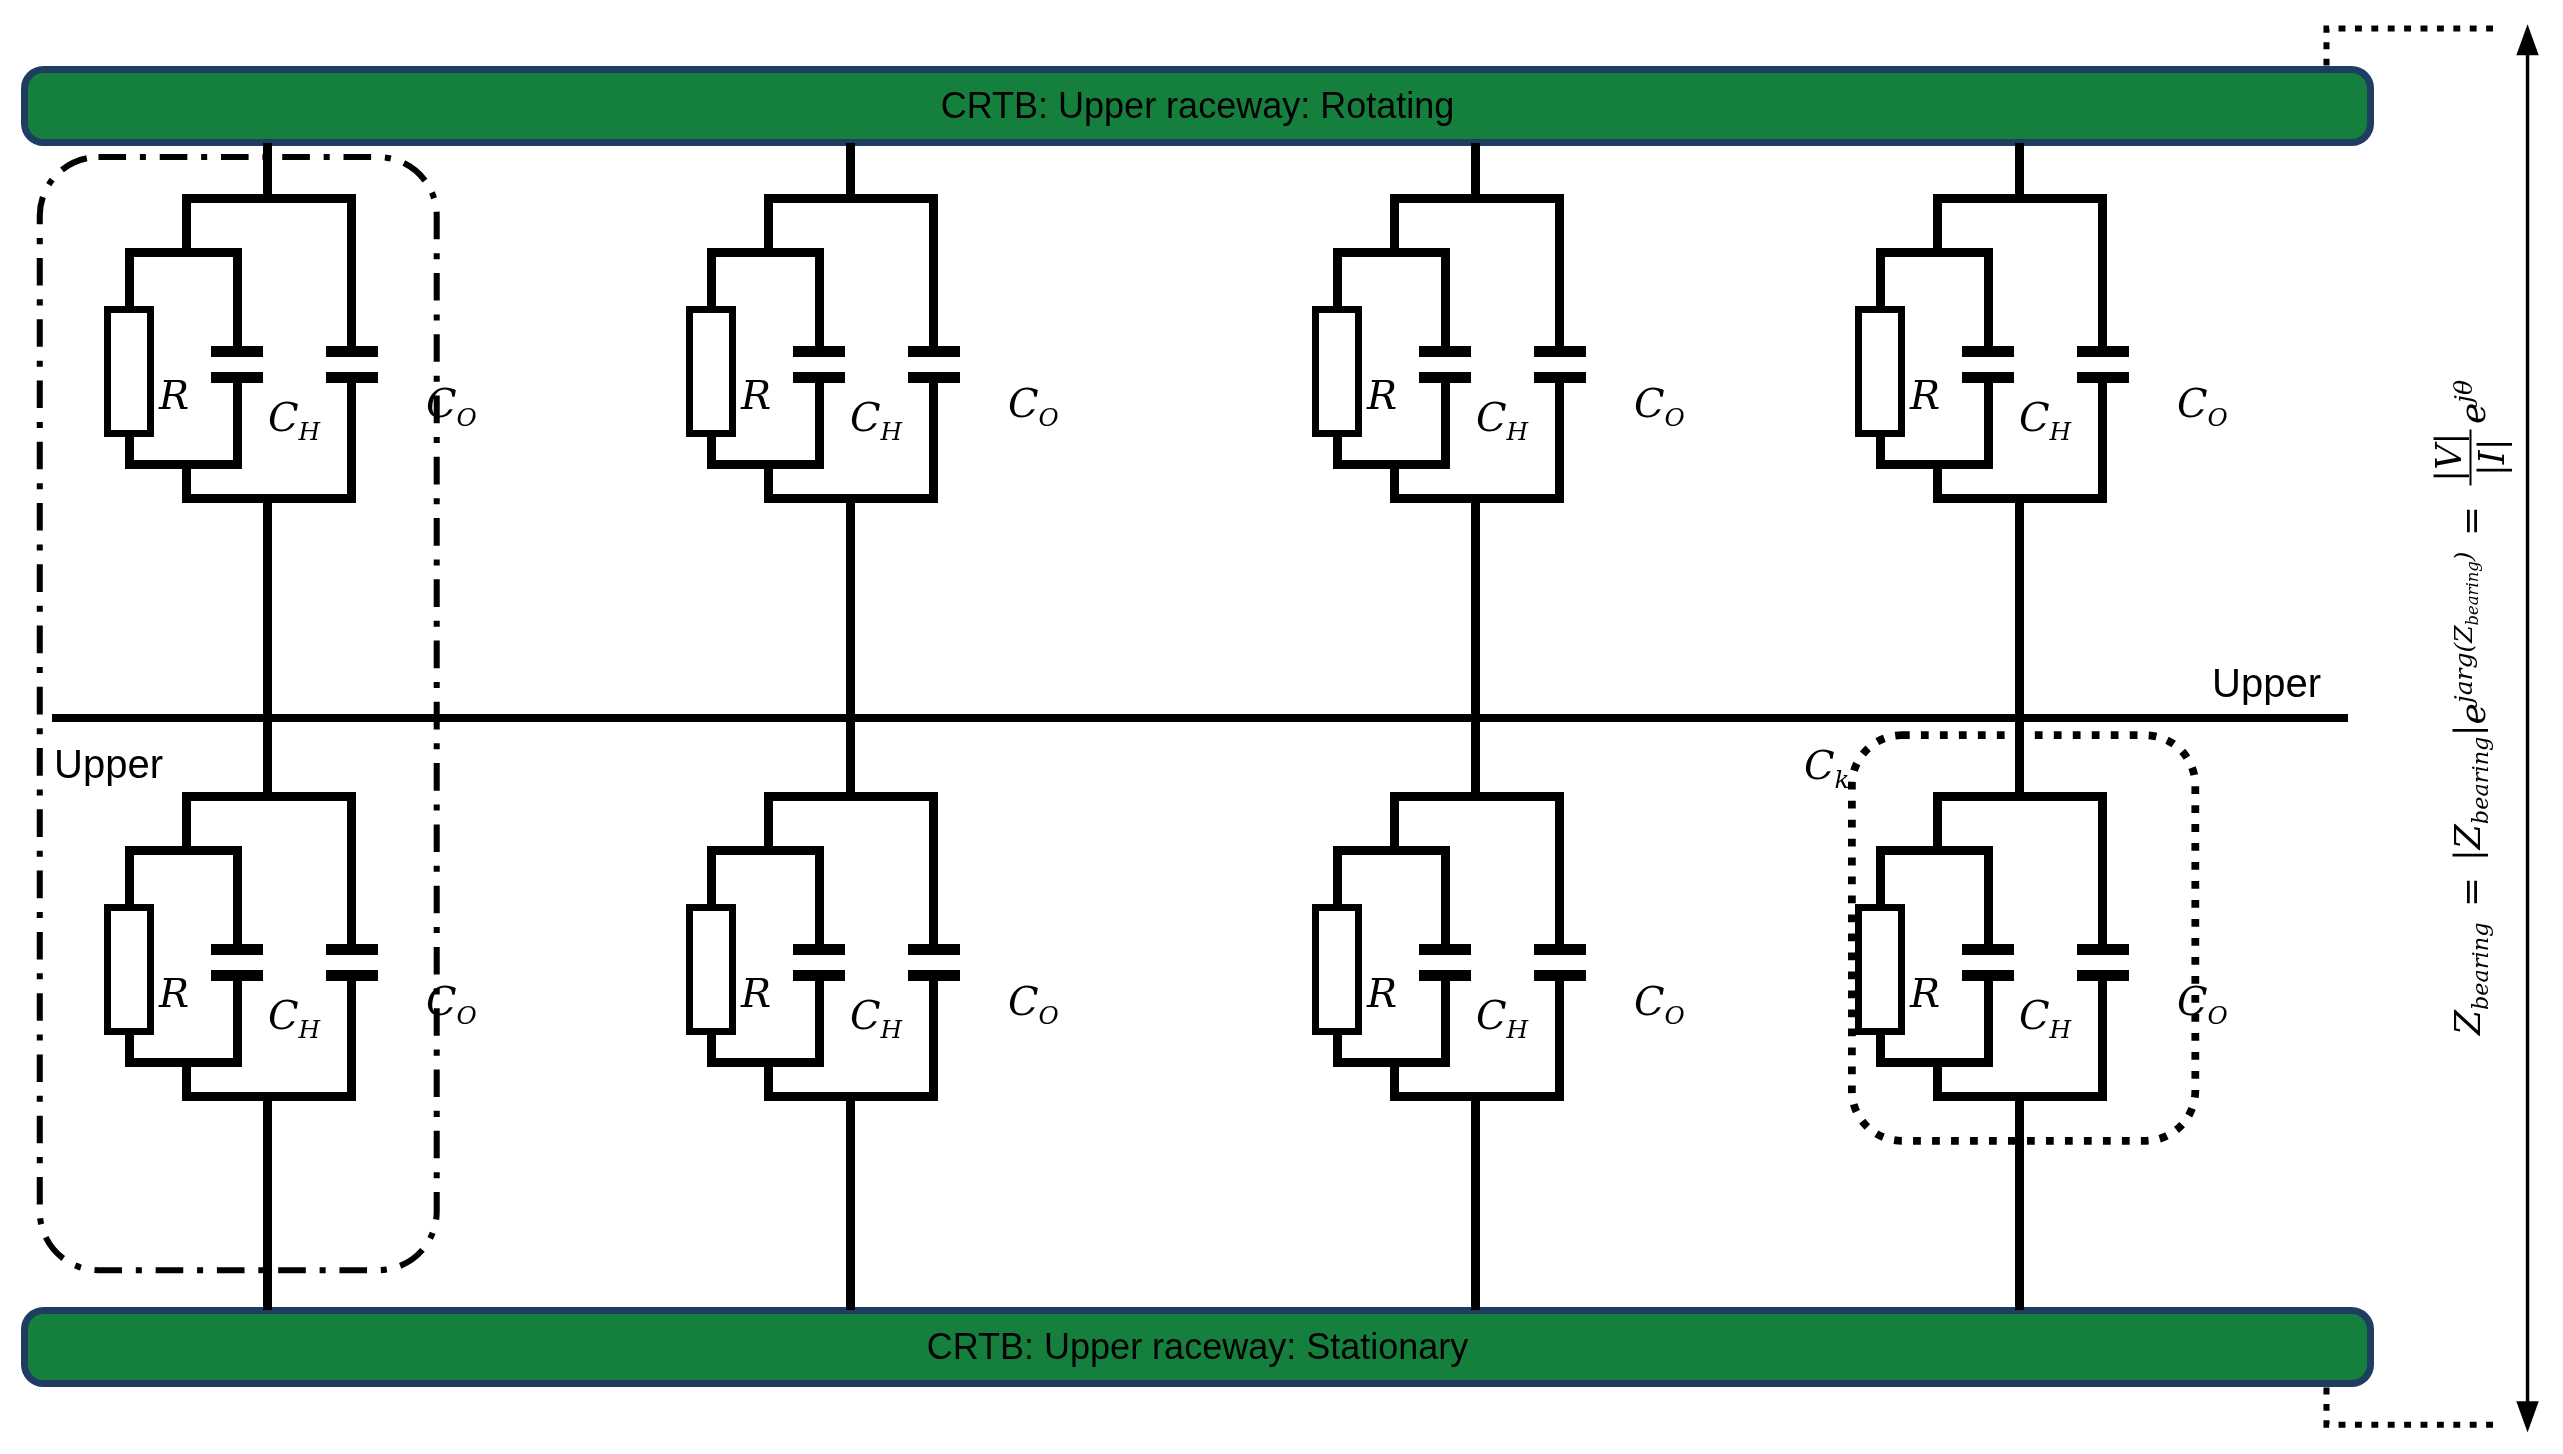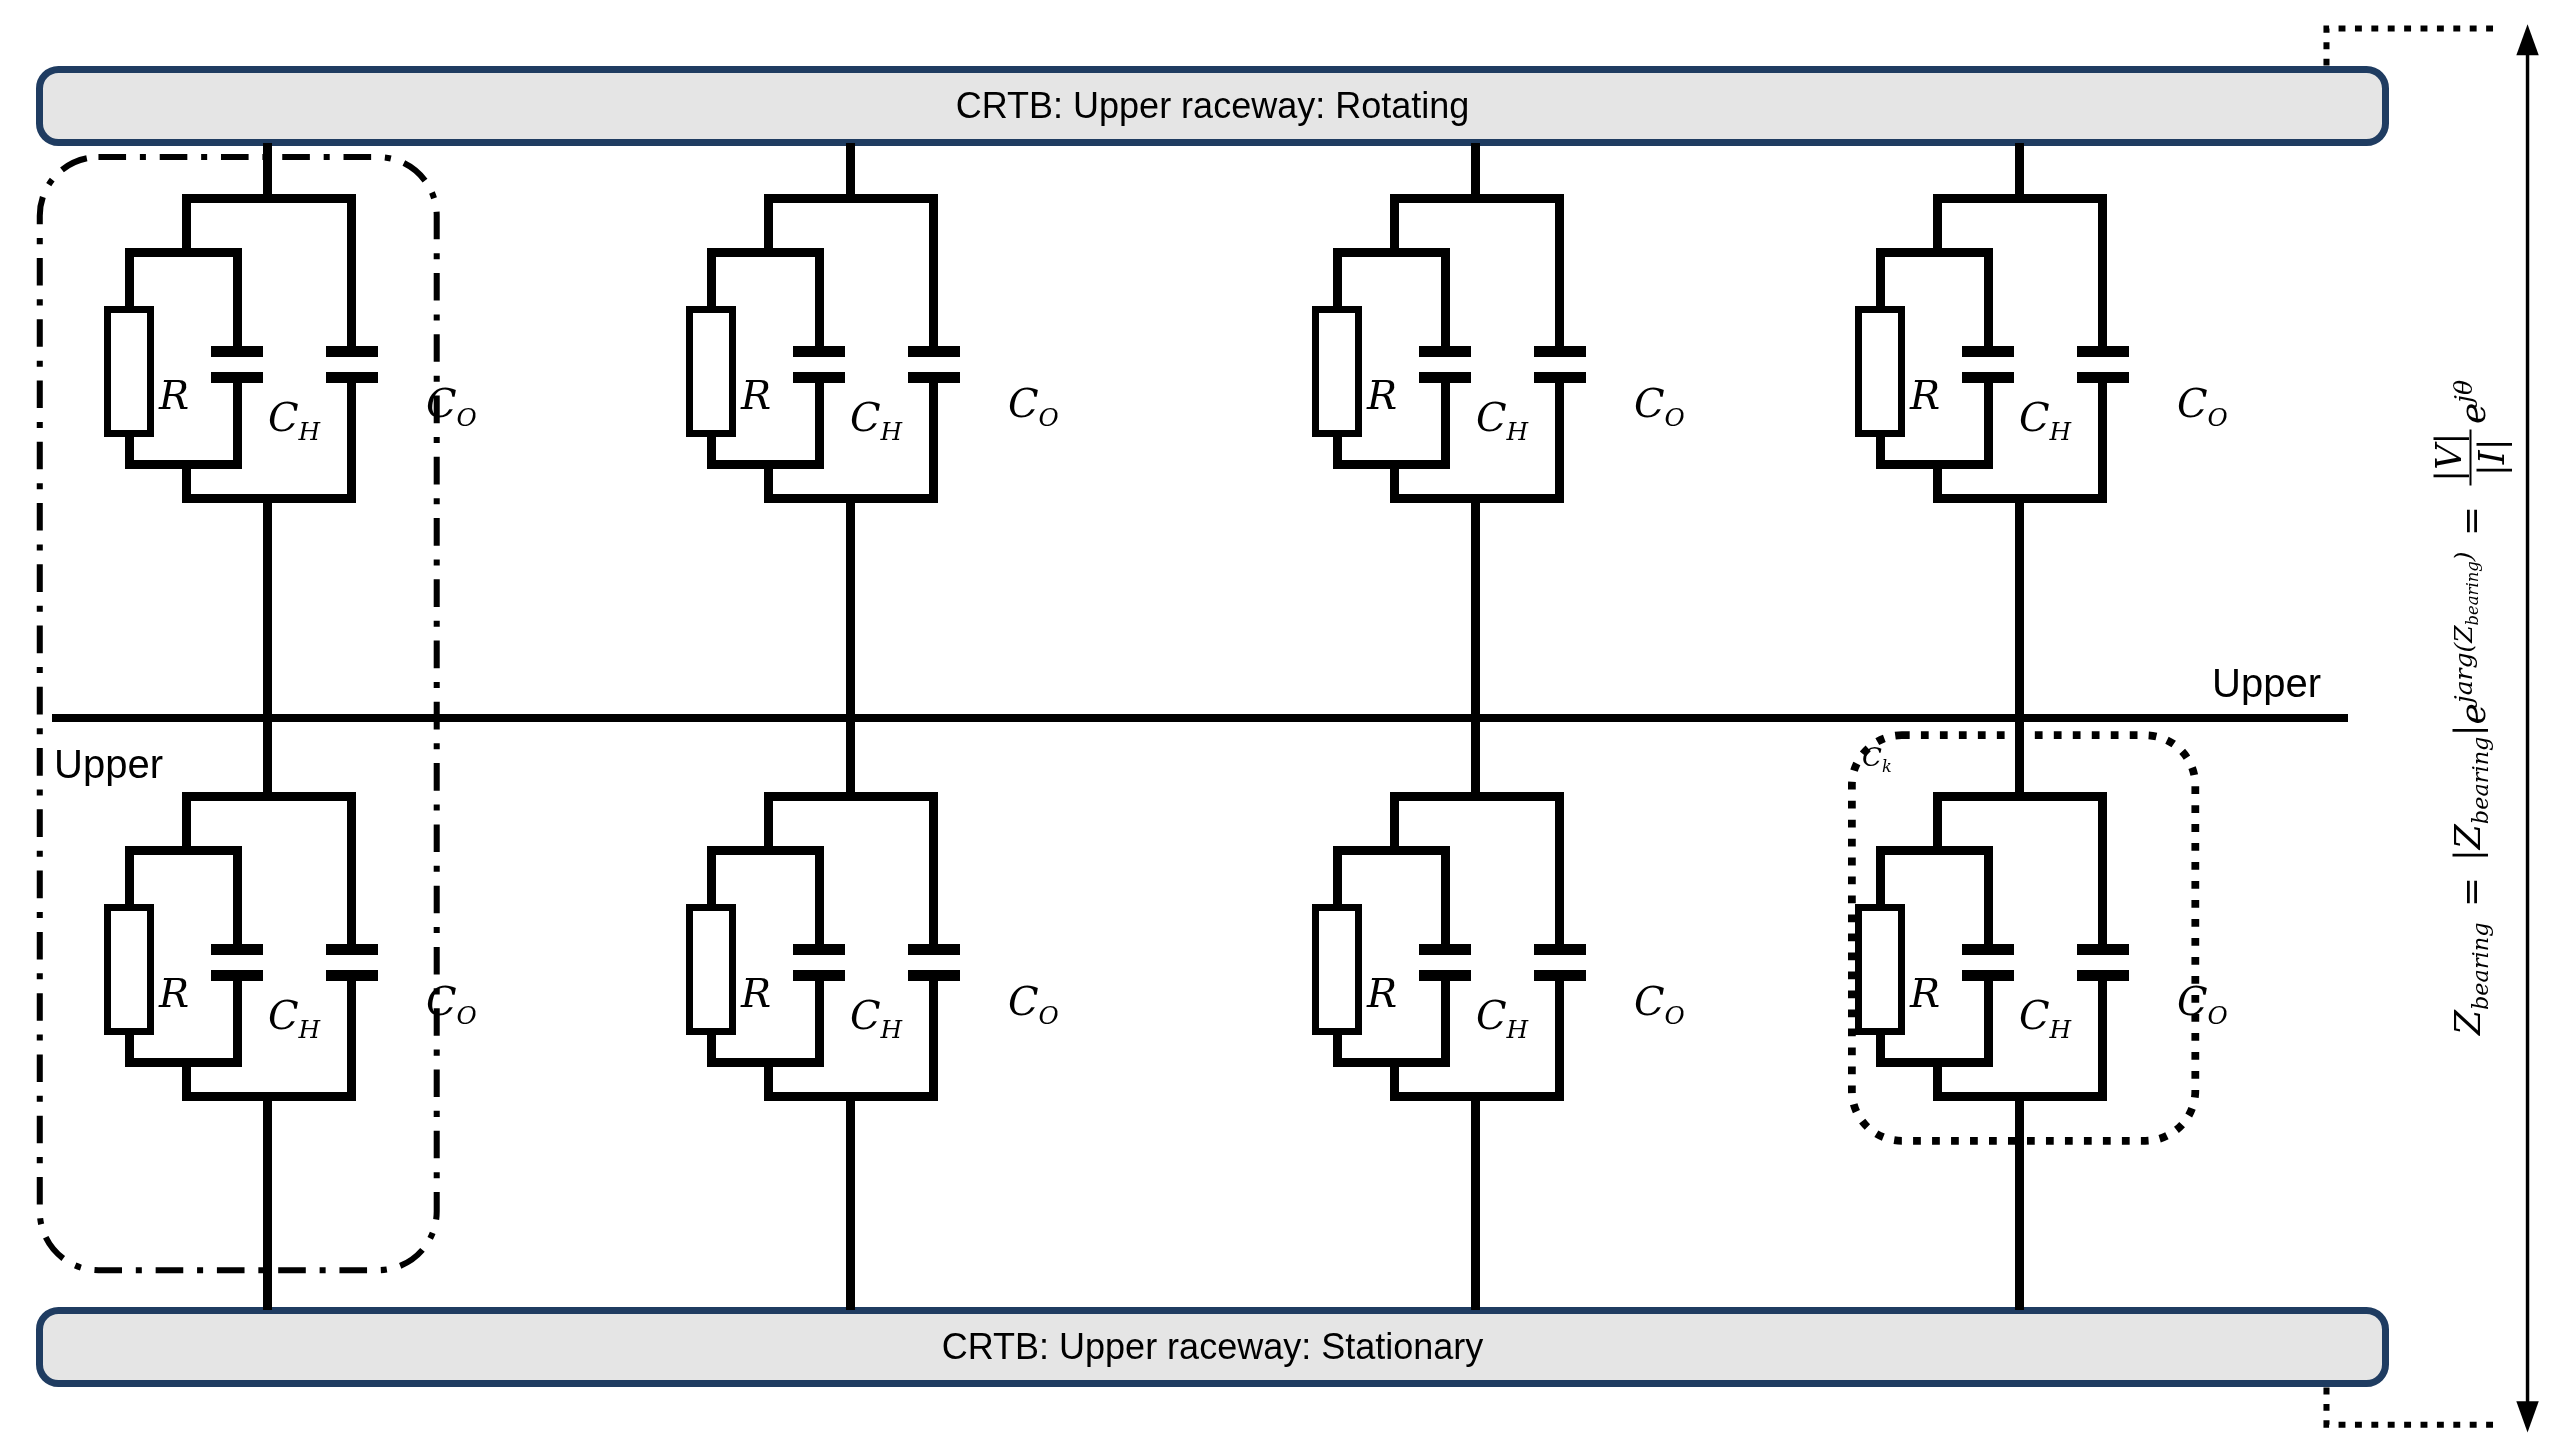--- a/index.html
+++ b/index.html
@@ -1,33 +1,33 @@
 <!DOCTYPE html>
 <html style="--bar-border: #1f3c61;font-size:14px"><head>
 <meta charset="utf-8">
 <style>
   html,body{margin:0;padding:0;background:#fff;}
   .canvas{position:relative;width:2563px;height:1454px;background:#fff;overflow:hidden;
           font-family:"Liberation Sans",sans-serif;color:#000;}
   
-  .raceway-bar{position:absolute;left:36px;width:2353px;height:80px;box-sizing:border-box;
-        border:7.8px solid var(--bar-border,#1f3c61);border-radius:22.4px;background:#e5e5e5;
+  .raceway-bar{position:absolute;left:21px;width:2353px;height:80px;box-sizing:border-box;
+        border:7.8px solid var(--bar-border,#1f3c61);border-radius:22.4px;background:#15803d;
         display:flex;align-items:center;justify-content:center;font-size:36px;}
   .bar-upper{top:66px;}
   .bar-lower{top:1307px;}
   
   .wire{position:absolute;background:#000;}
   .cage-line{position:absolute;left:52px;top:714px;width:2296px;height:7.8px;background:#000;}
   
   .plain-label{position:absolute;font-size:40px;color:#000;}
   .cage-label{left:2140px;top:661px;width:181px;text-align:right;}
   .roller-label{left:54px;top:742px;}
   .math{font-family:"DejaVu Serif","Liberation Serif",serif;font-style:italic;}
   .math sub{font-size:0.62em;}
-  .ck-label{position:absolute;left:1862px;top:742px;font-size:26px;}
+  .ck-label{position:absolute;left:1804px;top:742px;font-size:40px;}
   
   .unit{position:absolute;width:328px;height:311px;}
   .unit .outer-top-bus   {left:78px;top:0;width:174px;height:8.6px;}
   .unit .outer-left-drop {left:78px;top:0;width:8.6px;height:62px;}
   .unit .inner-top-bus   {left:21px;top:54px;width:117px;height:8.6px;}
   .unit .r-branch-top    {left:21px;top:54px;width:8.6px;height:62px;}
   .unit .resistor-body   {position:absolute;left:0;top:112px;width:50px;height:131px;
                           box-sizing:border-box;border:7.8px solid #000;background:#fff;}
   .unit .r-branch-bottom {left:21px;top:240px;width:8.6px;height:35px;}
   .unit .inner-bottom-bus{left:21px;top:266px;width:117px;height:8.6px;}

